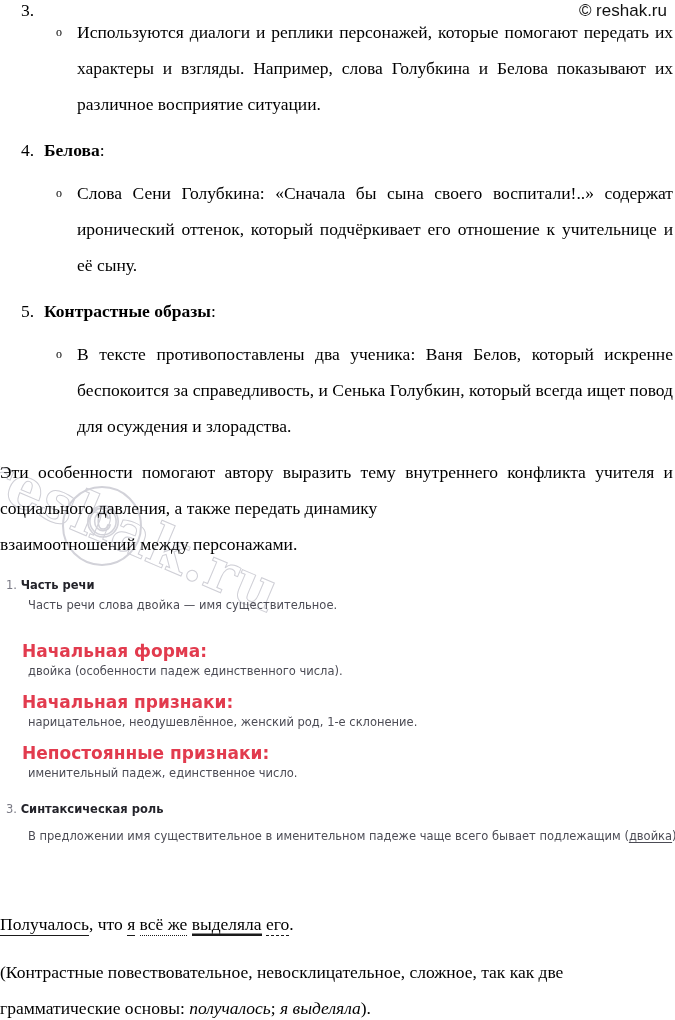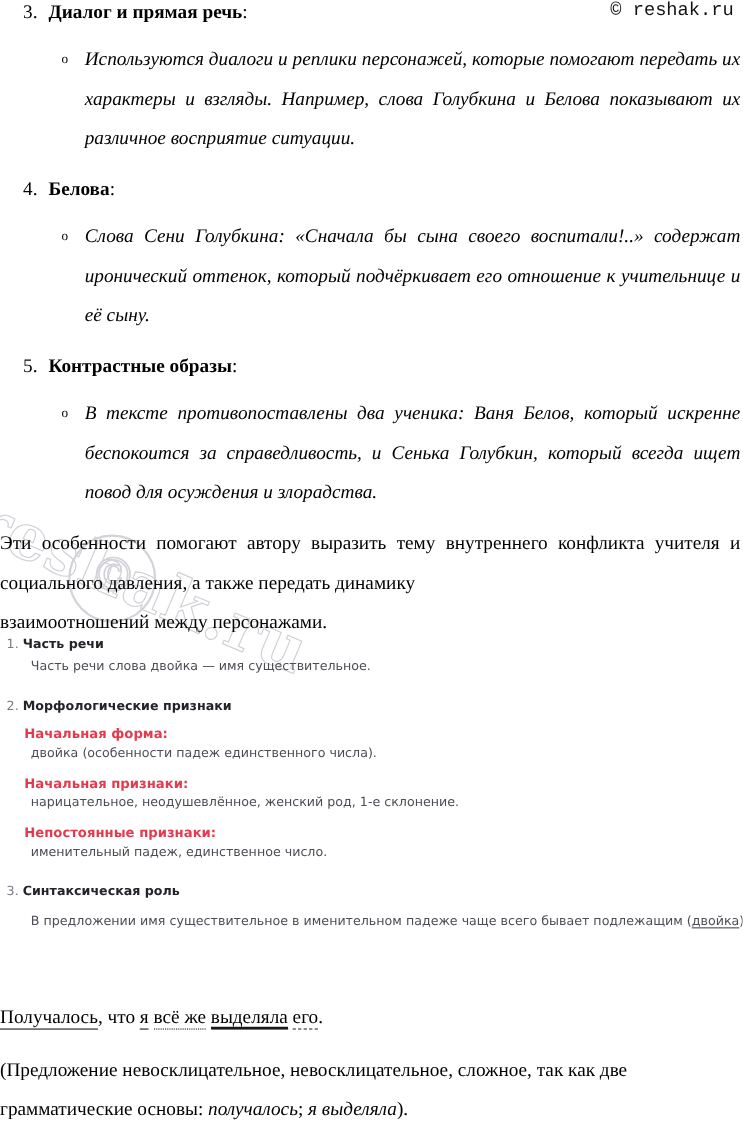--- a/index.html
+++ b/index.html
@@ -59,21 +59,21 @@
     font-family: "DejaVu Serif", serif;
     color: transparent;
     -webkit-text-stroke: 1.5px #d2d2d9;
   }
 
   
   #copyright {
     position: absolute;
     right: 8px;
     top: 1px;
-    font-family: Liberation Mono, monospace;
+    font-family: Liberation Sans, sans-serif;
     font-size: 17px;
     color: #111;
     z-index: 3;
     white-space: nowrap;
   }
 
   
   #serif-doc {
     position: absolute;
     left: 0;
@@ -114,21 +114,20 @@
   }
   .sub-item .sub-marker {
     position: absolute;
     left: 56px;
     top: 0;
     font-size: 12px;
     line-height: 36px;
   }
   .sub-item > .sub-text {
     display: block;
-    font-style: italic;
   }
 
   .para {
     margin: 0;
     padding: 0 2px 0 0;
     text-align: justify;
     text-justify: inter-word;
     font-size: 17.5px;
     line-height: 36px;
   }
@@ -161,21 +160,21 @@
     color: #23232a;
   }
   .an-body {
     font-size: 11.5px;
     color: #4c4c55;
     margin: 0 0 0 28px;
     line-height: 17px;
     white-space: nowrap;
   }
   .an-label {
-    font-size: 12px;
+    font-size: 17px;
     font-weight: 700;
     color: #e23b4e;
     margin: 0 0 2px 22px;
     white-space: nowrap;
   }
   .an-gap-big { height: 20px; }
   .an-gap-mid { height: 12px; }
   .an-gap-small { height: 7px; }
   .an-underline { text-decoration: underline; text-underline-offset: 2px; }
 
@@ -225,21 +224,20 @@
   <div class="wm-ring"></div>
   <div class="wm-ring-inner">©</div>
 </div>
 
 <div id="copyright">© reshak.ru</div>
 
 <div id="serif-doc">
 
   <div class="num-item">
     <span class="num-marker">3.</span>
-    <span class="num-title"><span>Диалог и прямая речь</span><span class="nb">:</span></span>
   </div>
   <div class="sp-14"></div>
   <div class="sub-item">
     <span class="sub-marker">o</span>
     <span class="sub-text">Используются диалоги и реплики персонажей, которые помогают передать их характеры и взгляды. Например, слова Голубкина и Белова показывают их различное восприятие ситуации.</span>
   </div>
 
   <div class="sp-18"></div>
 
   <div class="num-item">
@@ -277,24 +275,20 @@
 <div id="analysis-card">
 
   <div class="an-section-head">
     <span class="an-num">1.</span>
     <span class="an-title">Часть речи</span>
   </div>
   <div class="an-body">Часть речи слова двойка — имя существительное.</div>
 
   <div class="an-gap-big"></div>
 
-  <div class="an-section-head">
-    <span class="an-num">2.</span>
-    <span class="an-title">Морфологические признаки</span>
-  </div>
   <div class="an-gap-small"></div>
 
   <div class="an-label">Начальная форма:</div>
   <div class="an-body">двойка (особенности падеж единственного числа).</div>
 
   <div class="an-gap-mid"></div>
 
   <div class="an-label">Начальная признаки:</div>
   <div class="an-body">нарицательное, неодушевлённое, женский род, 1-е склонение.</div>
 
@@ -310,16 +304,16 @@
     <span class="an-title">Синтаксическая роль</span>
   </div>
   <div class="an-gap-small"></div>
   <div class="an-body"><span>В предложении имя существительное в именительном падеже чаще всего бывает подлежащим (</span><span class="an-underline">двойка</span><span>),</span></div>
 </div>
 
 <div id="parsed-sentence"><span class="mark-subject">Получалось</span><span>, что </span><span class="mark-subject">я</span><span> </span><span class="mark-dotted">всё же</span><span> </span><span class="mark-predicate">выделяла</span><span> </span><span class="mark-dashdot">его</span><span>.</span></div>
 
 <div id="closing-para">
   <div class="para">
-    <span>(Предложение невосклицательное, невосклицательное, сложное, так как две</span>
+    <span>(Контрастные повествовательное, невосклицательное, сложное, так как две</span>
   </div>
   <div class="para"><span>грамматические основы: </span><span class="it">получалось</span><span>; </span><span class="it">я выделяла</span><span>).</span></div>
 </div>
 
 </body></html>

